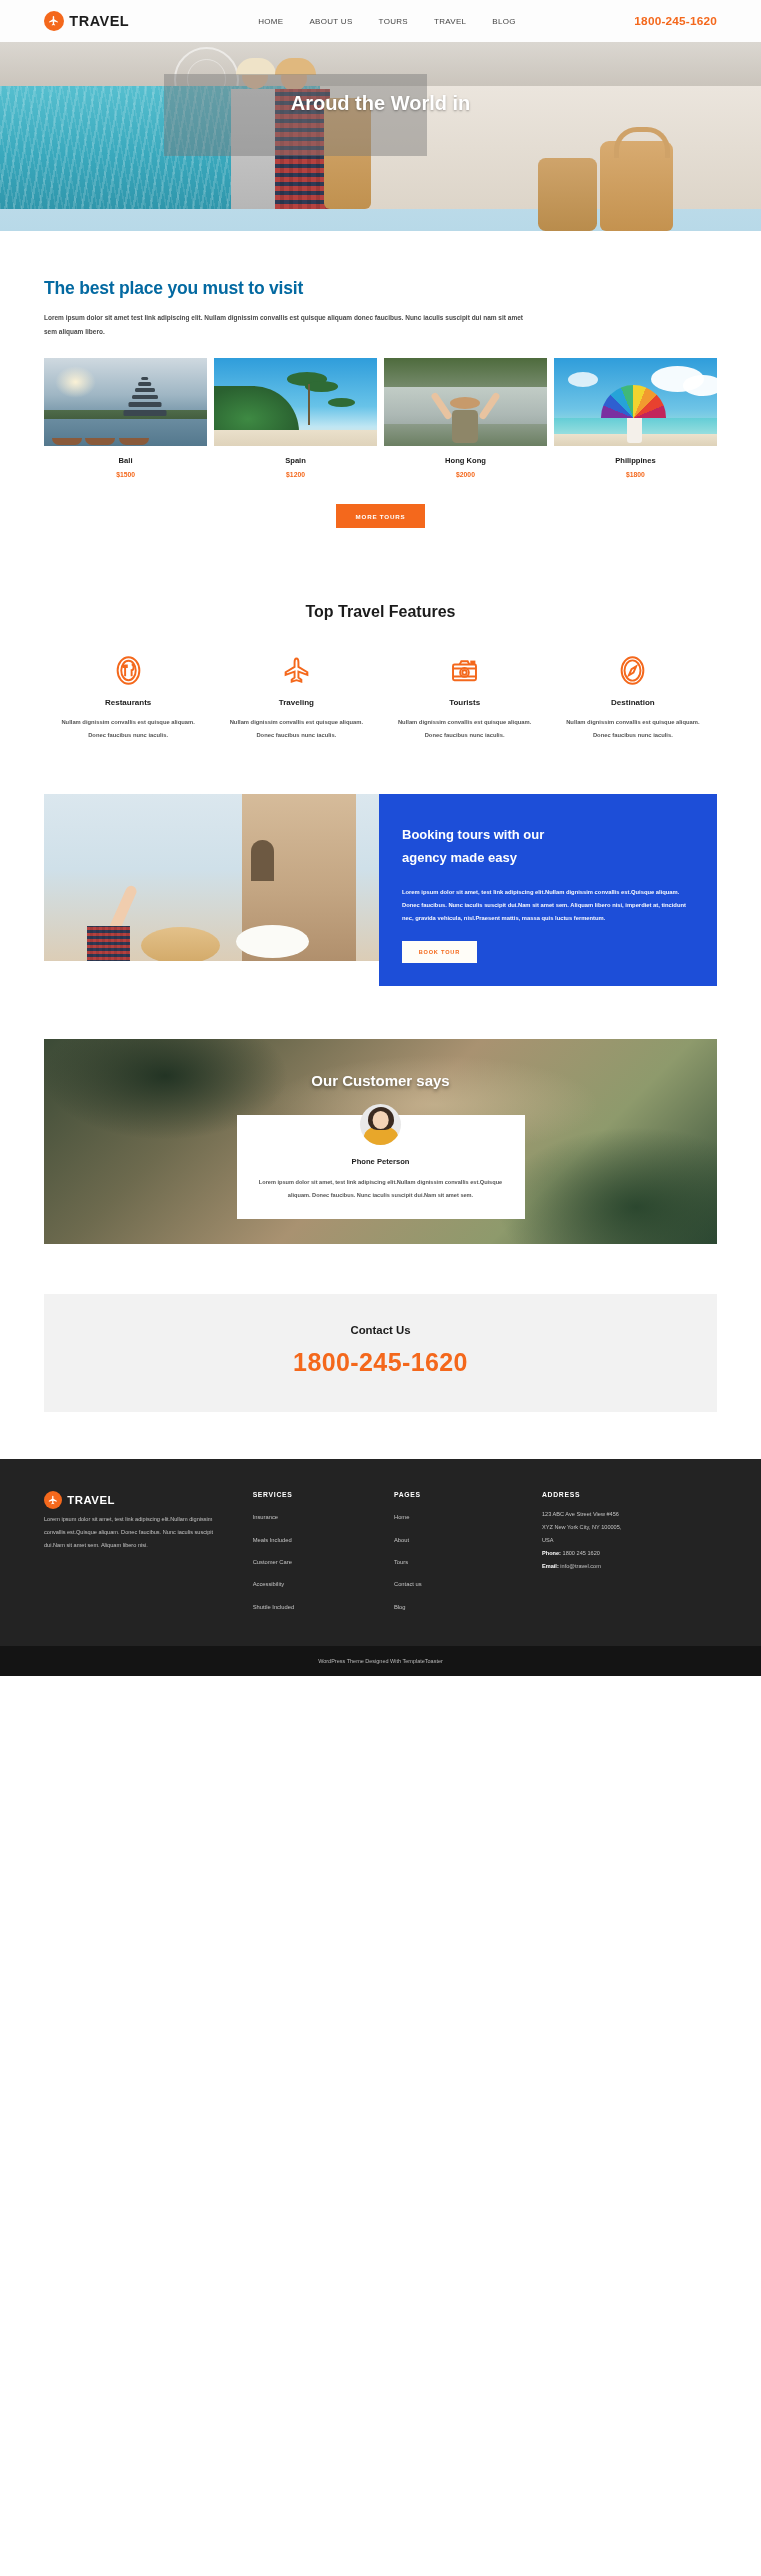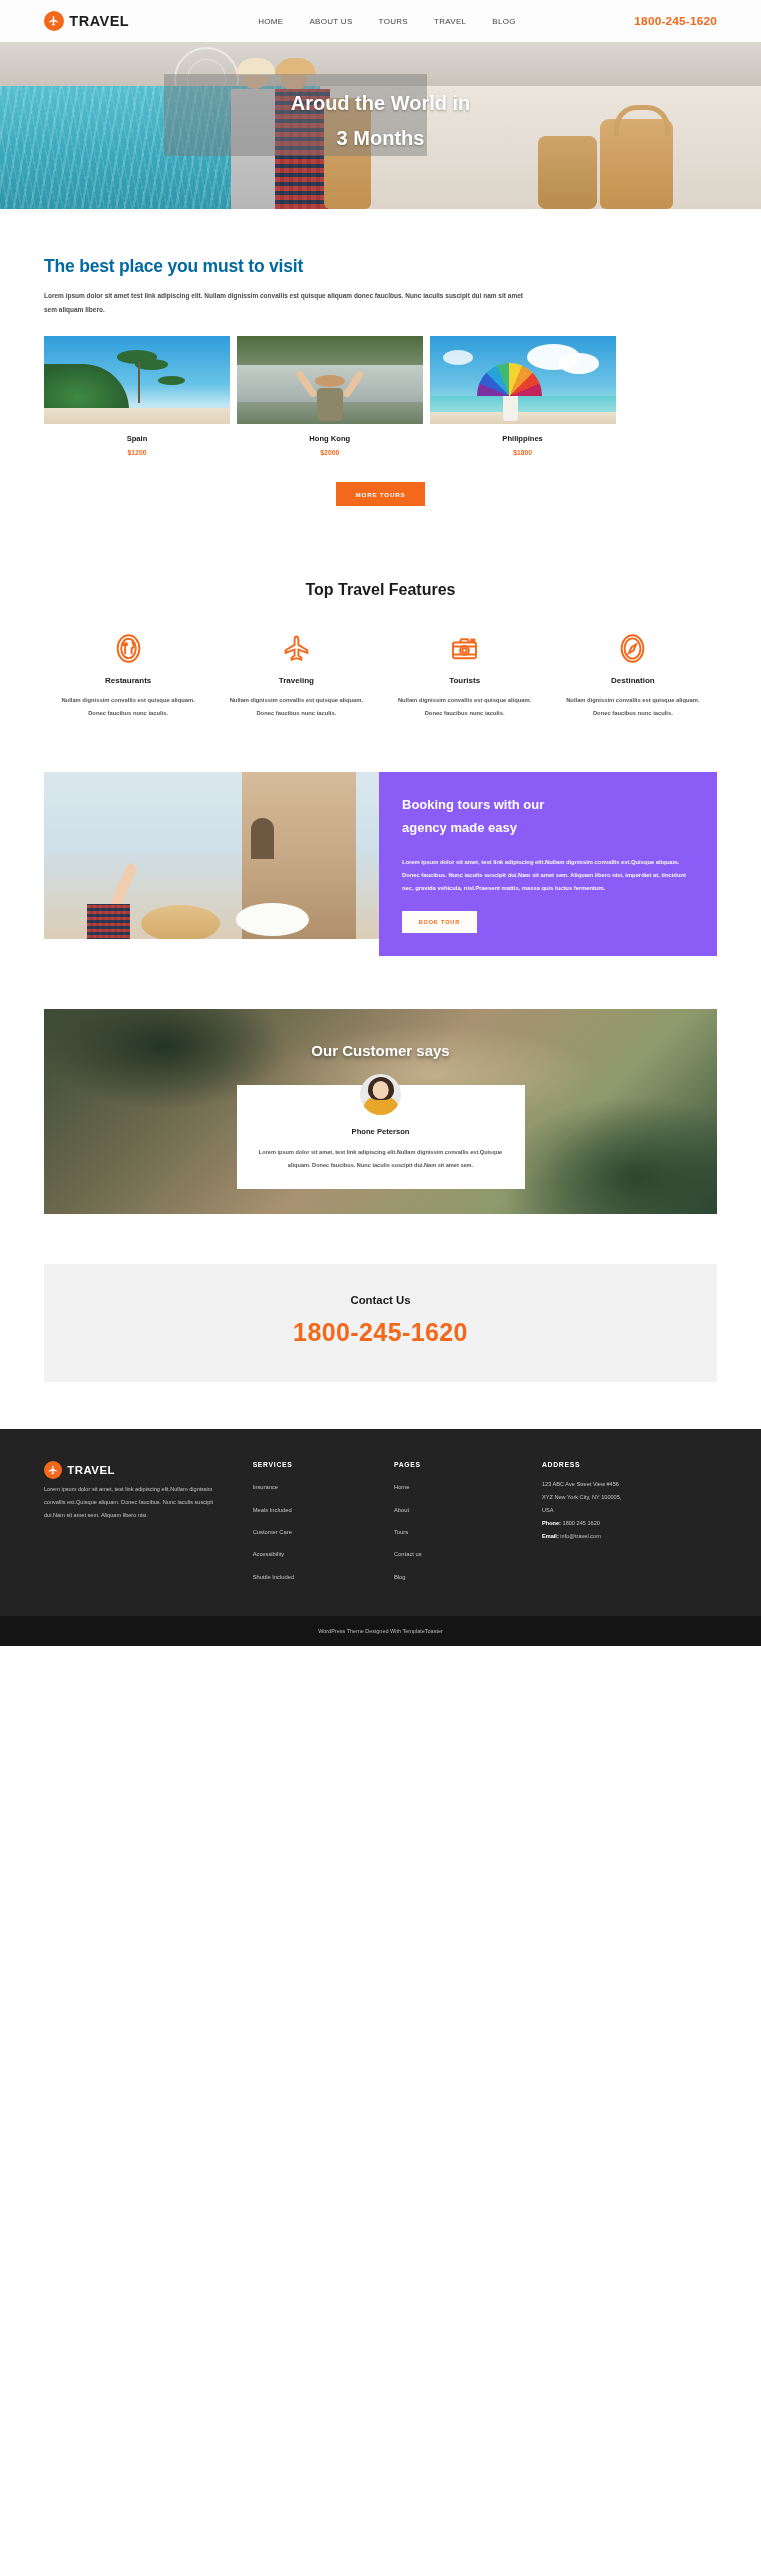--- a/index.html
+++ b/index.html
@@ -39,21 +39,21 @@
     text-decoration: none; font-weight: 400;
   }
   .header-phone {
     margin-left: auto;
     color: #F4681C; font-size: 11.8px; font-weight: 700;
     letter-spacing: 0.2px;
   }
 
   
   .hero {
-    height: 167px; position: relative; overflow: hidden;
+    height: 189px; position: relative; overflow: hidden;
     background: linear-gradient(180deg,#cfe4ef 0%,#b8d9e8 100%);
   }
   .hero-sky {
     position:absolute; left:0; top:0; width:100%; height:44px;
     background: linear-gradient(180deg,#e5eef3 0%,#d8e7ee 100%);
   }
   .hero-bldg {
     position:absolute; top:0; left:0; width:100%; height:49px;
     background: linear-gradient(180deg,#d9d3cb 0%,#c6bcb0 100%);
     opacity:.85;
@@ -223,22 +223,22 @@
     background:#f0cdae; border-radius:6px; transform: rotate(24deg);
   }
   .bk-plaid {
     position:absolute; left:43px; bottom:-4.6px; width:43px; height:40px;
     background:
       repeating-linear-gradient(0deg,#b5413f 0 3px,#2f3a55 3px 6px),
       repeating-linear-gradient(90deg,rgba(255,255,255,.35) 0 3px,rgba(0,0,0,.1) 3px 6px);
     background-blend-mode: multiply;
   }
   .booking-txt {
-    flex: 1; background:#8b5cf6; color:#fff;
-    padding: 22px 26px 23px 23px;
+    flex: 1; background:#1d4ed8; color:#fff;
+    padding: 30px 26px 23px 23px;
   }
   .booking-h {
     font-size: 13px; font-weight:700; line-height: 1.72;
   }
   .booking-p {
     margin-top: 16.7px; font-size: 5.8px; line-height: 2.25;
     color: rgba(255,255,255,.96); font-weight:600;
   }
   .btn-white {
     display:inline-block; margin-top: 16.7px; background:#fffdf8; color:#F4681C;
@@ -364,30 +364,49 @@
       <div class="fig-head" style="left:7.6px;top:-4.6px;width:40px;height:16.7px;background:#efe3c8;border-radius:20px 20px 0 0;"></div>
       <div class="fig-head" style="left:53px;top:1.5px;width:26px;height:26px;background:#eab98f;"></div>
       <div class="fig-head" style="left:47px;top:-4.6px;width:41px;height:16.7px;background:#e0b87e;border-radius:20.5px 20.5px 0 0;"></div>
       <div style="position:absolute;left:3px;top:26px;width:50px;height:120px;background:linear-gradient(180deg,#cfcfcf 0%,#b6b6b6 100%);"></div>
       <div style="position:absolute;left:47px;top:26px;width:55px;height:120px;background:repeating-linear-gradient(0deg,#b5413f 0 4.6px,#2f3a55 4.6px 9px),repeating-linear-gradient(90deg,rgba(255,255,255,.3) 0 4.6px,rgba(0,0,0,.12) 4.6px 9px);background-blend-mode:multiply;"></div>
       <div style="position:absolute;left:96px;top:35px;width:47px;height:111px;background:linear-gradient(180deg,#d7ab72 0%,#c0914f 100%);border-radius:6px;"></div>
     </div>
     <div class="hero-overlay"></div>
     <div class="hero-title">
       <div>Aroud the World in</div>
-      <div>3 Months</div>
     </div>
   </div>
 
   <div class="best">
     <h2 class="sec-title">The best place you must to visit</h2>
     <p class="best-desc">Lorem ipsum dolor sit amet test link adipiscing elit. Nullam dignissim convallis est quisque aliquam donec faucibus. Nunc iaculis suscipit dui nam sit amet sem aliquam libero.</p>
 
     <div class="cards">
 
+      <div class="card">
+        <div class="card-img img-bali">
+          <div class="sun"></div>
+          <div class="land"></div>
+          <div class="water"></div>
+          <div class="pagoda">
+            <i style="bottom:40px;width:7.6px;height:3px;"></i>
+            <i style="bottom:34px;width:13.7px;height:3.8px;"></i>
+            <i style="bottom:28px;width:20px;height:3.8px;"></i>
+            <i style="bottom:21px;width:26px;height:4.6px;"></i>
+            <i style="bottom:13.7px;width:33px;height:4.6px;"></i>
+            <i style="bottom:4.6px;width:43px;height:6px;"></i>
+          </div>
+          <div class="boat" style="left:7.6px;"></div>
+          <div class="boat" style="left:41px;"></div>
+          <div class="boat" style="left:75px;"></div>
+        </div>
+        <div class="card-name">Bali</div>
+        <div class="card-price">$1500</div>
+      </div>
 
       <div class="card">
         <div class="card-img img-spain">
           <div class="foliage"></div>
           <div class="palm" style="left:73px;top:13.7px;width:40px;height:13.7px;"></div>
           <div class="palm" style="left:91px;top:23px;width:33px;height:10.7px;"></div>
           <div style="position:absolute;left:94px;top:26px;width:2.3px;height:41px;background:#6b5a3a;"></div>
           <div class="palm" style="left:114px;top:40px;width:27px;height:9px;"></div>
           <div class="beach"></div>
         </div>

